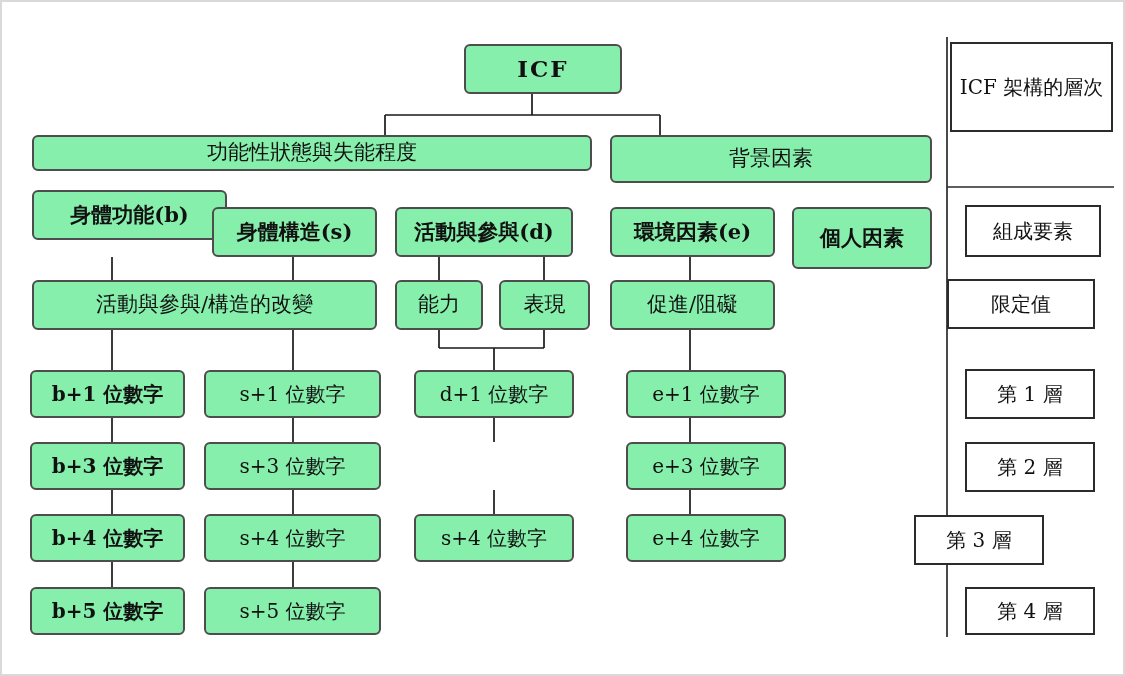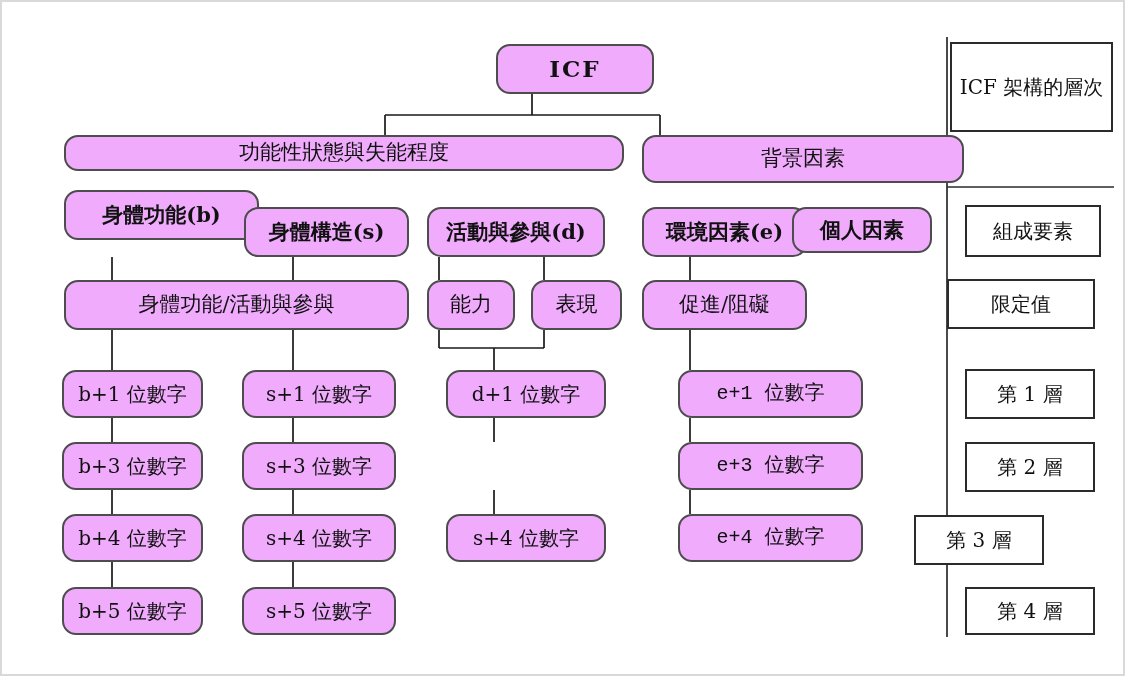--- a/index.html
+++ b/index.html
@@ -5,45 +5,45 @@
   html,body{margin:0;padding:0;background:#fff;}
   .stage{
     position:relative;width:1125px;height:676px;background:#ffffff;
     border:2px solid #d9d9d9;box-sizing:border-box;
     font-family:"DejaVu Serif","Liberation Serif",serif;color:#111;
     overflow:hidden;
   }
   svg.lines{position:absolute;left:0;top:0;width:1125px;height:676px;pointer-events:none;}
   .box{
     position:absolute;display:flex;align-items:center;justify-content:center;
-    background:#f0abfc;border:2px solid #4d4d4d;border-radius:14px;
-    font-size:21px;box-sizing:border-box;text-align:center;line-height:1.2;margin-left:32px;
+    background:#86efac;border:2px solid #4d4d4d;border-radius:6px;
+    font-size:21px;box-sizing:border-box;text-align:center;line-height:1.2;
   }
   .sq{
     position:absolute;display:flex;align-items:center;justify-content:center;
     background:#fff;border:2px solid #2b2b2b;border-radius:0;
     font-size:20px;box-sizing:border-box;text-align:center;
   }
   .bold{font-weight:bold;}
   
   .p-icf {left:462px;top:42px;width:158px;height:50px;font-size:23px;font-weight:bold;letter-spacing:2px;}
   .p-func{left:30px;top:133px;width:560px;height:36px;}
   .p-ctx {left:608px;top:133px;width:322px;height:48px;}
   .p-cb  {left:30px; top:188px;width:195px;height:50px;}
   .p-cs  {left:210px;top:205px;width:165px;height:50px;}
   .p-cd  {left:393px;top:205px;width:178px;height:50px;}
   .p-ce  {left:608px;top:205px;width:165px;height:50px;}
-  .p-cp  {left:758px;top:205px;width:140px;height:46px;}
+  .p-cp  {left:790px;top:205px;width:140px;height:62px;}
   .p-chg {left:30px; top:278px;width:345px;height:50px;}
   .p-cap {left:393px;top:278px;width:88px;height:50px;}
   .p-perf{left:497px;top:278px;width:91px;height:50px;}
   .p-fac {left:608px;top:278px;width:165px;height:50px;}
   
-  .col-b{left:28px;width:141px;} .col-s{left:208px;width:154px;}
-  .col-d{left:412px;width:160px;} .col-e{left:644px;width:185px;font-family:Liberation Mono, monospace;}
+  .col-b{left:28px;width:155px;font-weight:bold;} .col-s{left:202px;width:177px;}
+  .col-d{left:412px;width:160px;} .col-e{left:624px;width:160px;}
   .row-1{top:368px;height:48px;} .row-2{top:440px;height:48px;}
   .row-3{top:512px;height:48px;} .row-4{top:585px;height:48px;}
   .lvl{font-size:20px;}
   
   .p-ltitle{left:948px;top:40px;width:163px;height:90px;flex-direction:row;line-height:1.8;}
   .p-lcomp {left:963px;top:203px;width:136px;height:52px;}
   .p-lqual {left:945px;top:277px;width:148px;height:50px;}
   .p-l1{left:963px;top:367px;width:130px;height:50px;}
   .p-l2{left:963px;top:440px;width:130px;height:50px;}
   .p-l3{left:912px;top:513px;width:130px;height:50px;}
@@ -75,21 +75,21 @@
 
   <div class="box p-func">功能性狀態與失能程度</div>
   <div class="box p-ctx">背景因素</div>
 
   <div class="box bold p-cb">身體功能(b)</div>
   <div class="box bold p-cs">身體構造(s)</div>
   <div class="box bold p-ce">環境因素(e)</div>
   <div class="box bold p-cd">活動與參與(d)</div>
   <div class="box bold p-cp">個人因素</div>
 
-  <div class="box p-chg">身體功能/活動與參與</div>
+  <div class="box p-chg">活動與參與/構造的改變</div>
   <div class="box p-cap">能力</div>
   <div class="box p-perf">表現</div>
   <div class="box p-fac">促進/阻礙</div>
 
   <div class="box lvl col-b row-1">b+1 位數字</div>
   <div class="box lvl col-s row-1">s+1 位數字</div>
   <div class="box lvl col-d row-1">d+1 位數字</div>
   <div class="box lvl col-e row-1">e+1 位數字</div>
 
   <div class="box lvl col-b row-2">b+3 位數字</div>

